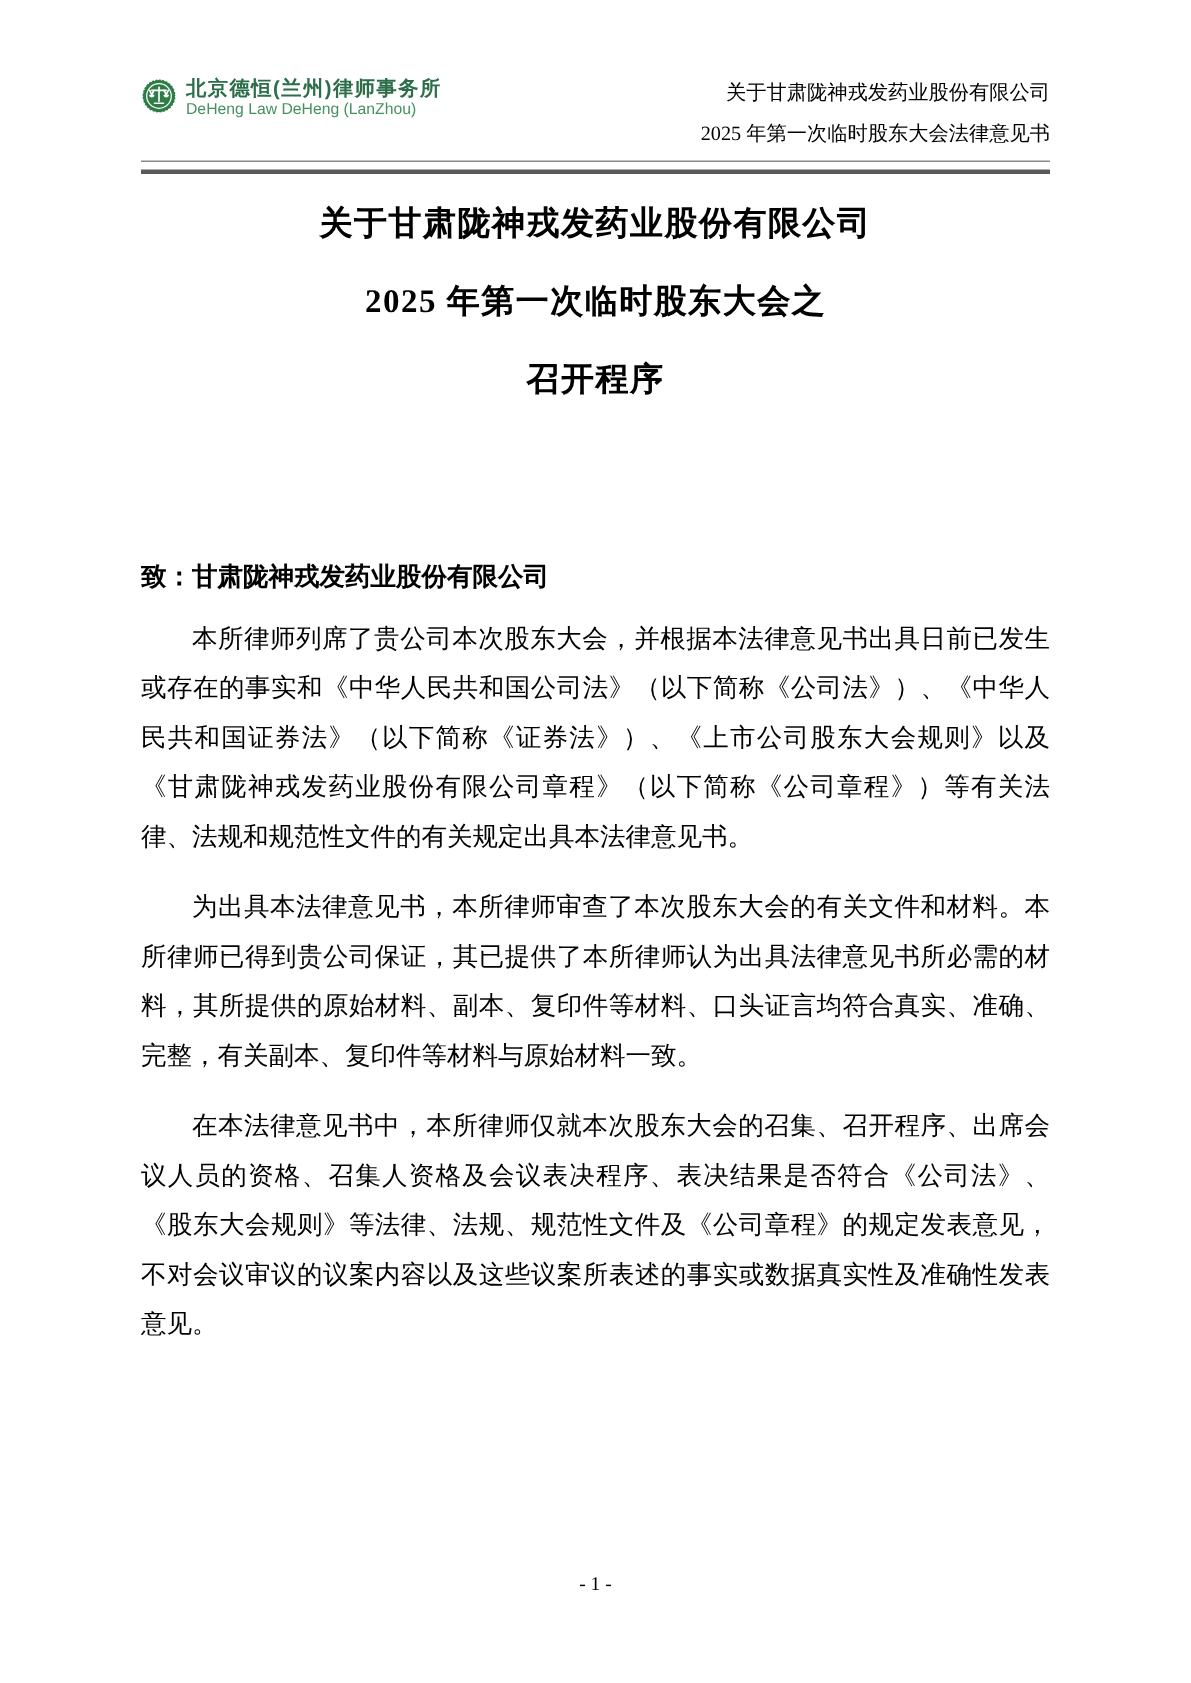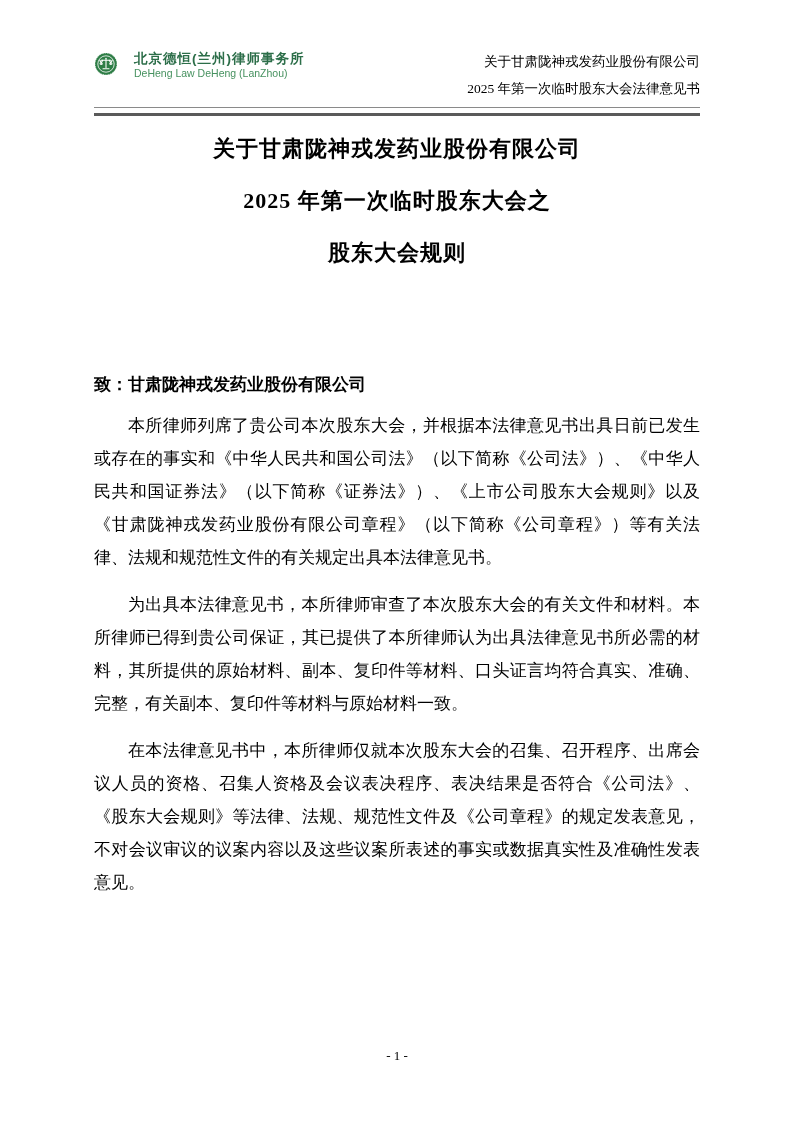--- a/index.html
+++ b/index.html
@@ -17,21 +17,21 @@
     width: 794px; height: 1122px;
     padding: 0 94px;
   }
   
   .header {
     display: flex;
     justify-content: space-between;
     align-items: flex-start;
     padding-top: 50px;
   }
-  .header-left { display: flex; align-items: flex-start; gap: 16px; }
+  .header-left { display: flex; align-items: flex-start; gap: 6px; }
   .logo-icon svg { display: block; margin-top: 2px; }
   .logo-text { display: flex; flex-direction: column; }
   .firm-cn {
     font-family: "Liberation Sans", "DejaVu Sans", sans-serif;
     font-size: 13.5px; font-weight: bold;
     color: #2c6e49; letter-spacing: 1px; line-height: 17px;
   }
   .firm-en {
     font-family: "Liberation Sans", "DejaVu Sans", sans-serif;
     font-size: 10.5px; color: #46915f; line-height: 13px;
@@ -101,21 +101,21 @@
       <div>2025 年第一次临时股东大会法律意见书</div>
     </div>
   </div>
 
   <div class="rule-thin"></div>
   <div class="rule-thick"></div>
 
   <div class="title-block">
     <p>关于甘肃陇神戎发药业股份有限公司</p>
     <p>2025 年第一次临时股东大会之</p>
-    <p>股东大会规则</p>
+    <p>召开程序</p>
   </div>
 
   <p class="salutation">致：甘肃陇神戎发药业股份有限公司</p>
 
   <p class="para">本所律师列席了贵公司本次股东大会，并根据本法律意见书出具日前已发生或存在的事实和《中华人民共和国公司法》（以下简称《公司法》）、《中华人民共和国证券法》（以下简称《证券法》）、《上市公司股东大会规则》以及《甘肃陇神戎发药业股份有限公司章程》（以下简称《公司章程》）等有关法律、法规和规范性文件的有关规定出具本法律意见书。</p>
   <p class="para">为出具本法律意见书，本所律师审查了本次股东大会的有关文件和材料。本所律师已得到贵公司保证，其已提供了本所律师认为出具法律意见书所必需的材料，其所提供的原始材料、副本、复印件等材料、口头证言均符合真实、准确、完整，有关副本、复印件等材料与原始材料一致。</p>
   <p class="para">在本法律意见书中，本所律师仅就本次股东大会的召集、召开程序、出席会议人员的资格、召集人资格及会议表决程序、表决结果是否符合《公司法》、《股东大会规则》等法律、法规、规范性文件及《公司章程》的规定发表意见，不对会议审议的议案内容以及这些议案所表述的事实或数据真实性及准确性发表意见。</p>
 
   <div class="footer">
     <span>- 1 -</span>

